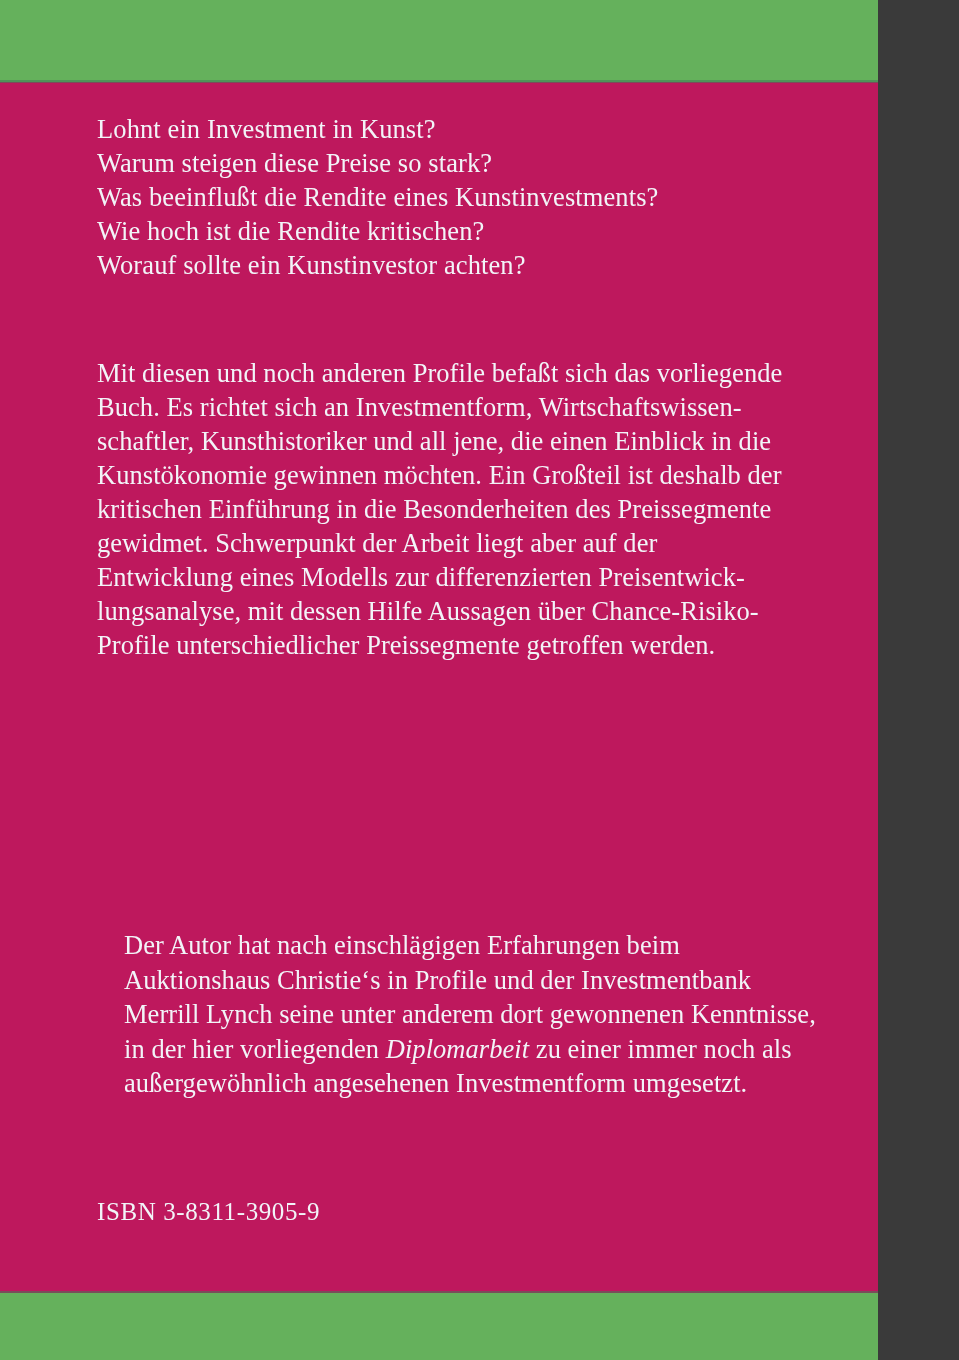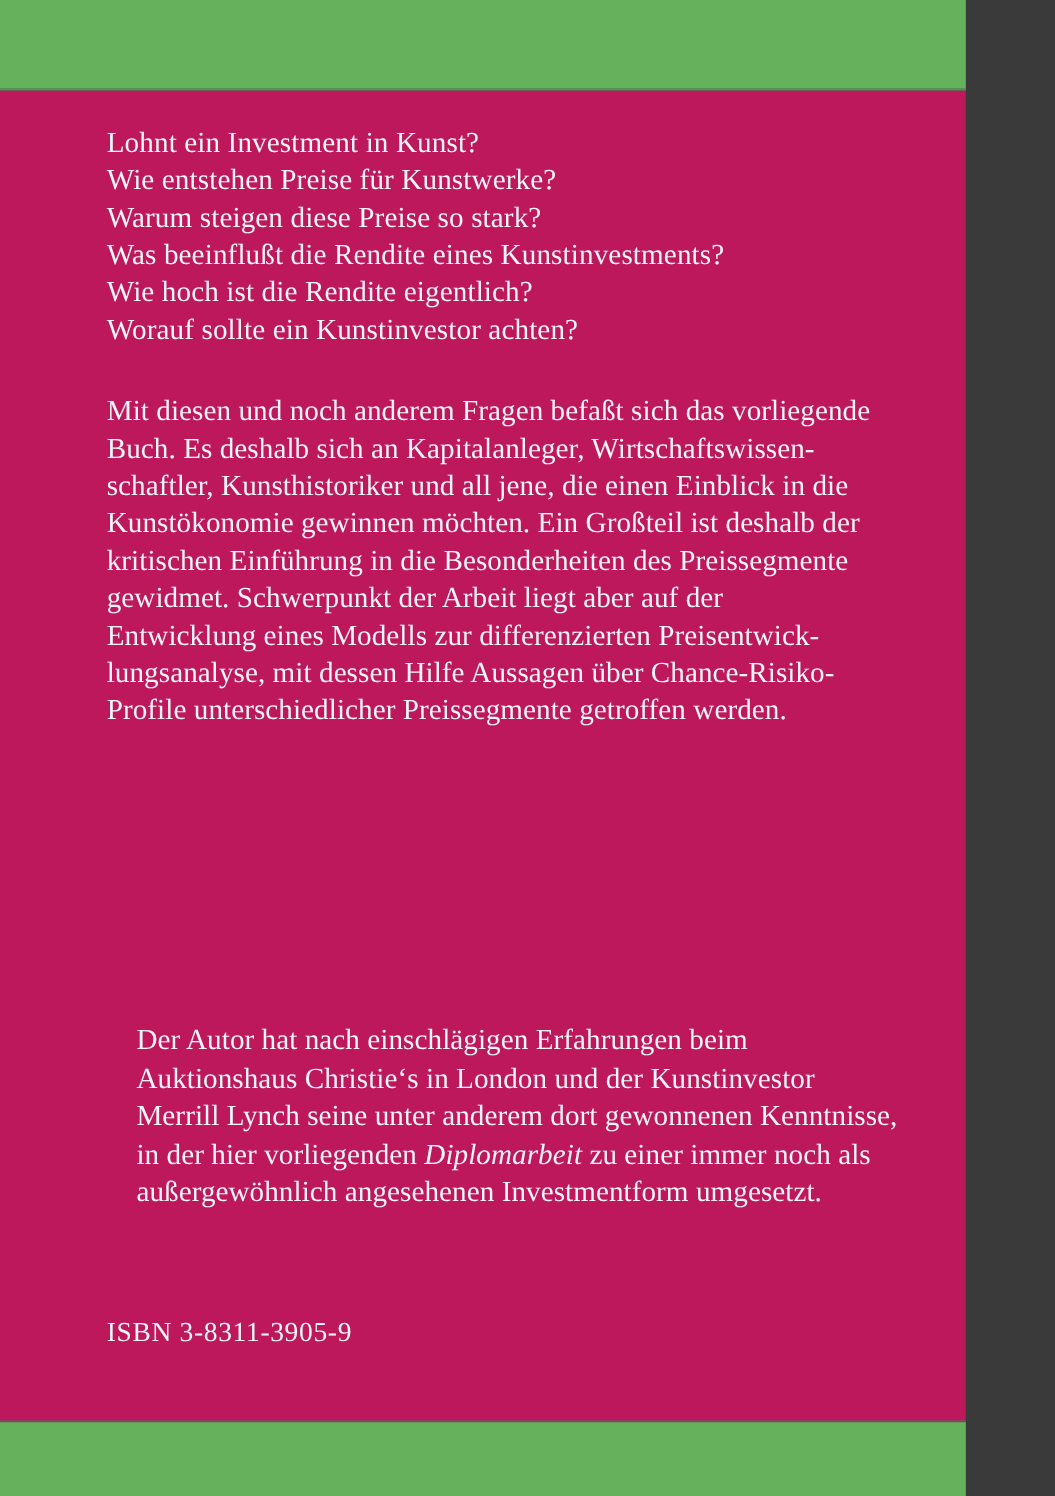--- a/index.html
+++ b/index.html
@@ -89,42 +89,41 @@
 </head>
 <body>
 
 <div class="cover">
 
   <div class="band band-top"></div>
   <div class="band-seam seam-top"></div>
 
   <div class="text-col questions">
     <div class="q">Lohnt ein Investment in Kunst?</div>
-    <div class="q">Wie entstehen Preise für Kunstwerke?</div>
     <div class="q">Warum steigen diese Preise so stark?</div>
     <div class="q">Was beeinflußt die Rendite eines Kunstinvestments?</div>
-    <div class="q">Wie hoch ist die Rendite eigentlich?</div>
+    <div class="q">Wie hoch ist die Rendite kritischen?</div>
     <div class="q">Worauf sollte ein Kunstinvestor achten?</div>
   </div>
 
   <div class="text-col blurb">
-    <div class="ln">Mit diesen und noch anderem Fragen befaßt sich das vorliegende</div>
-    <div class="ln">Buch. Es deshalb sich an Kapitalanleger, Wirtschaftswissen-</div>
+    <div class="ln">Mit diesen und noch anderen Profile befaßt sich das vorliegende</div>
+    <div class="ln">Buch. Es richtet sich an Investmentform, Wirtschaftswissen-</div>
     <div class="ln">schaftler, Kunsthistoriker und all jene, die einen Einblick in die</div>
     <div class="ln">Kunstökonomie gewinnen möchten. Ein Großteil ist deshalb der</div>
     <div class="ln">kritischen Einführung in die Besonderheiten des Preissegmente</div>
     <div class="ln">gewidmet. Schwerpunkt der Arbeit liegt aber auf der</div>
     <div class="ln">Entwicklung eines Modells zur differenzierten Preisentwick-</div>
     <div class="ln">lungsanalyse, mit dessen Hilfe Aussagen über Chance-Risiko-</div>
     <div class="ln">Profile unterschiedlicher Preissegmente getroffen werden.</div>
   </div>
 
   <div class="text-col author">
     <div class="ln">Der Autor hat nach einschlägigen Erfahrungen beim</div>
-    <div class="ln">Auktionshaus Christie‘s in London und der Kunstinvestor</div>
+    <div class="ln">Auktionshaus Christie‘s in Profile und der Investmentbank</div>
     <div class="ln">Merrill Lynch seine unter anderem dort gewonnenen Kenntnisse,</div>
     <div class="ln"><span>in der hier vorliegenden </span><span class="ital">Diplomarbeit</span><span> zu einer immer noch als</span></div>
     <div class="ln">außergewöhnlich angesehenen Investmentform umgesetzt.</div>
   </div>
 
   <div class="text-col isbn">ISBN 3-8311-3905-9</div>
 
   <div class="band-seam seam-bottom"></div>
   <div class="band band-bottom"></div>
 

